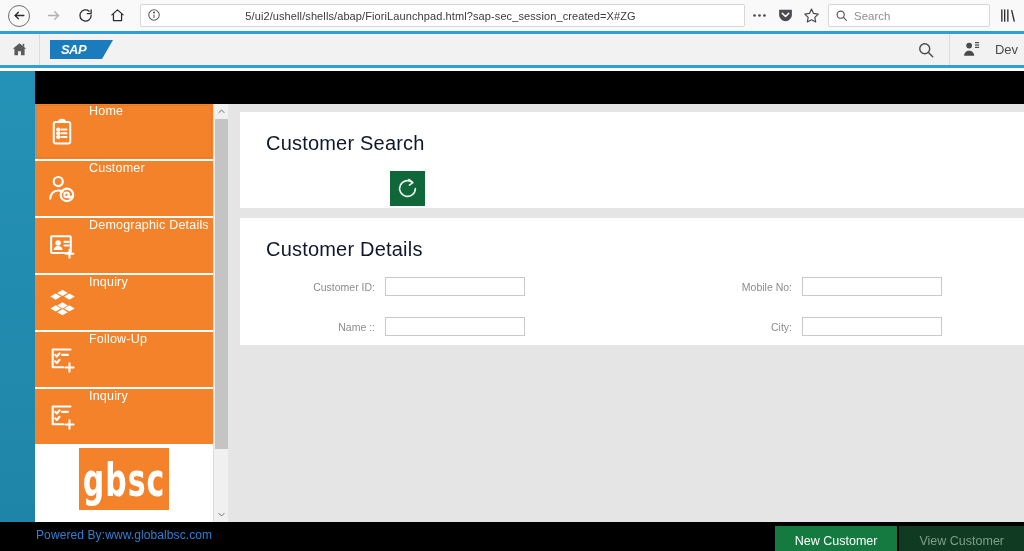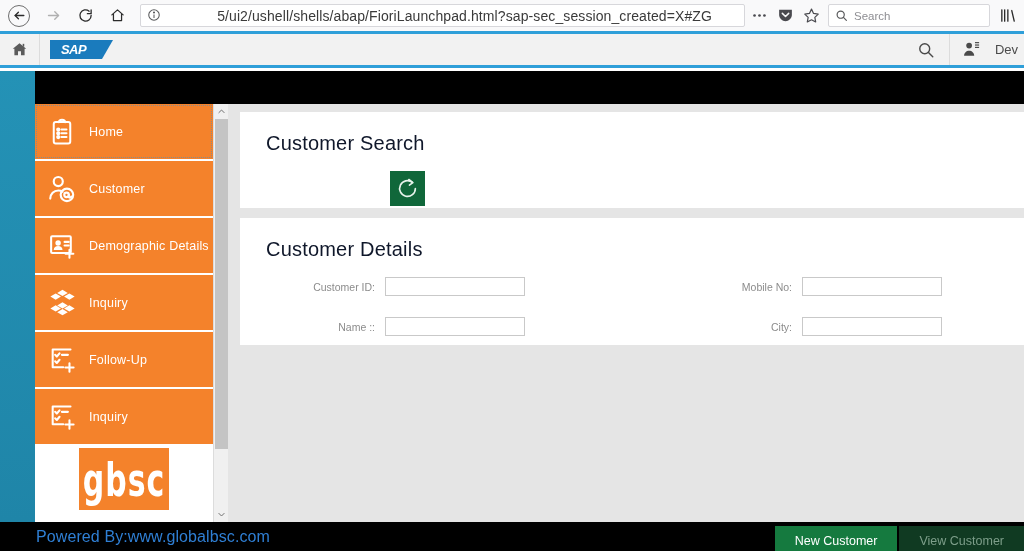--- a/index.html
+++ b/index.html
@@ -36,23 +36,23 @@
     height: 23px;
     background: #ffffff;
     border: 1px solid #d7d7db;
     border-radius: 2px;
     display: flex; align-items: center;
     padding: 0 6px;
     position: relative;
   }
   .url-info-icon { width: 16px; height: 16px; color: #58595b; flex: 0 0 auto; margin-right: 6px; }
   .url-text {
-    font-size: 14px; color: #3a3a3a;
+    font-size: 11px; color: #3a3a3a;
     white-space: nowrap; overflow: hidden;
-    flex: 1; text-align: right;
+    flex: 1; text-align: center;
     letter-spacing: 0.1px;
     padding-right: 26px;
     position: relative;
   }
   .url-fade-right {
     position: absolute; right: 2px; top: 0; width: 24px; height: 100%;
     background: linear-gradient(to right, rgba(255,255,255,0), #ffffff 70%);
     z-index: 3;
   }
   .url-actions { display: flex; align-items: center; gap: 9px; padding: 0 2px 0 0; }
@@ -127,21 +127,21 @@
 
   
   .sidebar {
     position: absolute; left: 35px; top: 33px; width: 178px; height: 418px;
     background: #ffffff;
   }
   .tile {
     position: relative;
     height: 55px; width: 178px;
     background: #f4822b;
-    display: flex; align-items: center;
+    display: flex; 
     margin-bottom: 2px;
     cursor: pointer;
   }
   .tile.selected { outline: 1px dotted #8a8a8a; outline-offset: -2px; }
   .tile-icon {
     width: 54px; height: 55px;
     display: flex; align-items: center; justify-content: center;
     color: #ffffff; flex: 0 0 auto;
   }
   .tile-label {
@@ -232,21 +232,21 @@
     color: #e8f4ec; cursor: pointer;
   }
 
   
   .footer-black {
     position: absolute; left: 0; top: 451px; width: 1024px; height: 29px;
     background: #000000;
   }
   .powered {
     position: absolute; left: 36px; top: 457px;
-    font-size: 16px; color: #2f7fd4; letter-spacing: 0.1px;
+    font-size: 12px; color: #2f7fd4; letter-spacing: 0.1px;
   }
   .footer-btns {
     position: absolute; right: 0; top: 455px;
     display: flex; align-items: center; gap: 2px;
   }
   .fbtn {
     height: 29px; padding: 0 20px;
     display: flex; align-items: center; justify-content: center;
     font-size: 12.5px; cursor: pointer;
   }

